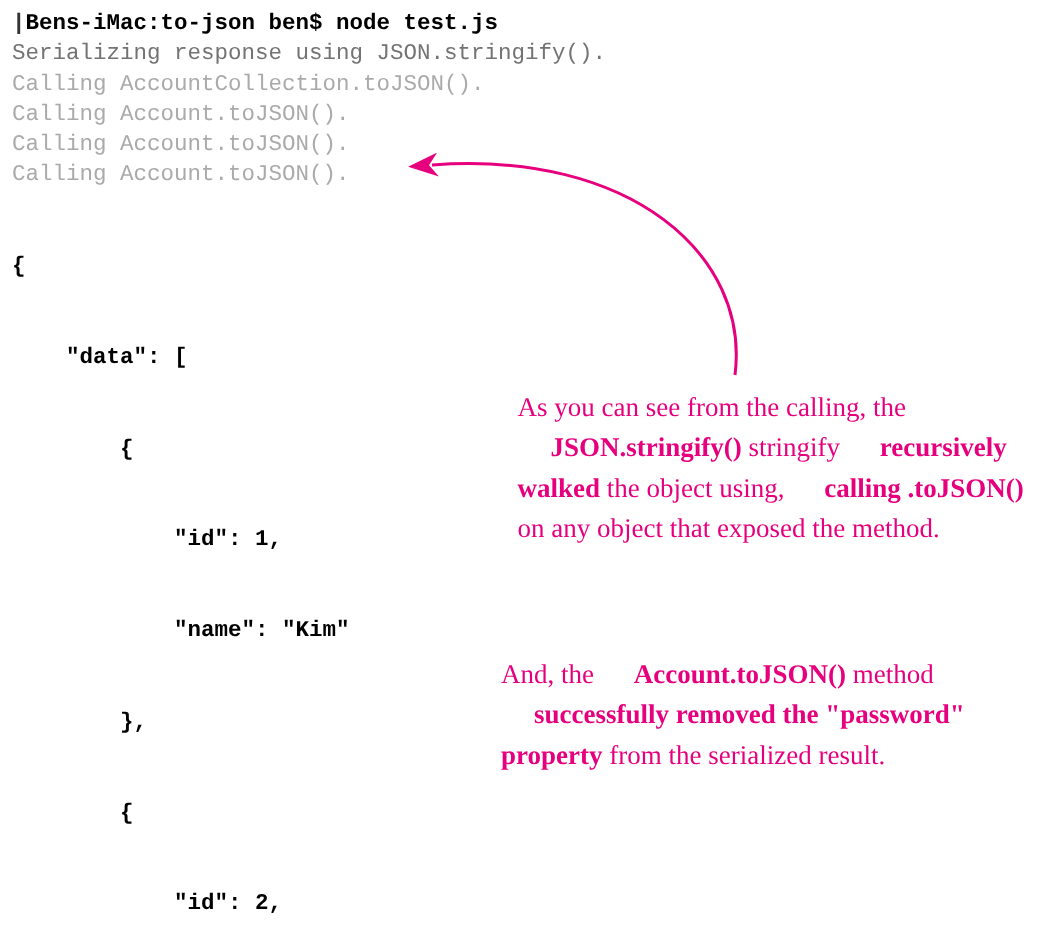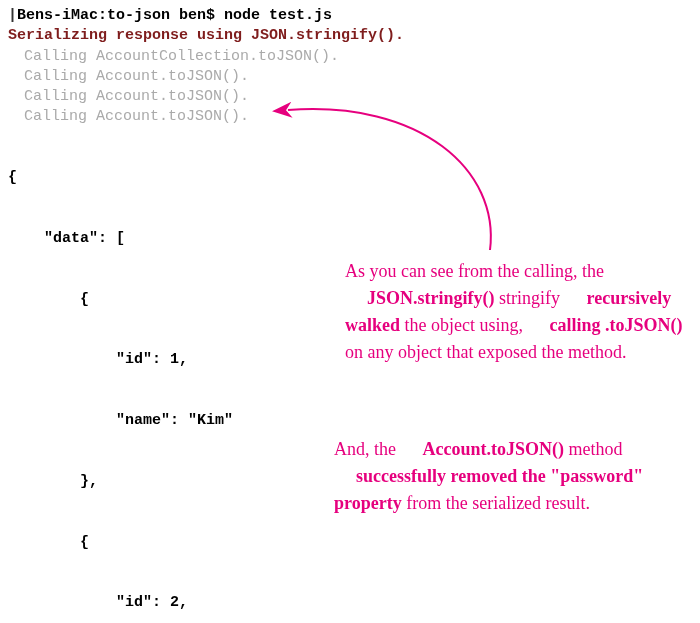--- a/index.html
+++ b/index.html
@@ -20,27 +20,26 @@
     }
     .term-line {
       white-space: pre;
       font-weight: bold;
       color: #000;
     }
     .prompt-caret {
       color: #333;
     }
     .red-bold {
-      color: #7f1d1d;
-      font-weight: bold;
+      color: #737373;
+      font-weight: normal;
     }
     .gray {
       color: #aaa;
       font-weight: normal;
-      margin-left: 16px;
     }
     .json {
       color: #000;
       font-weight: bold;
       white-space: pre;
     }
     .arrow {
       position: absolute;
       top: 80px;
       left: 270px;

